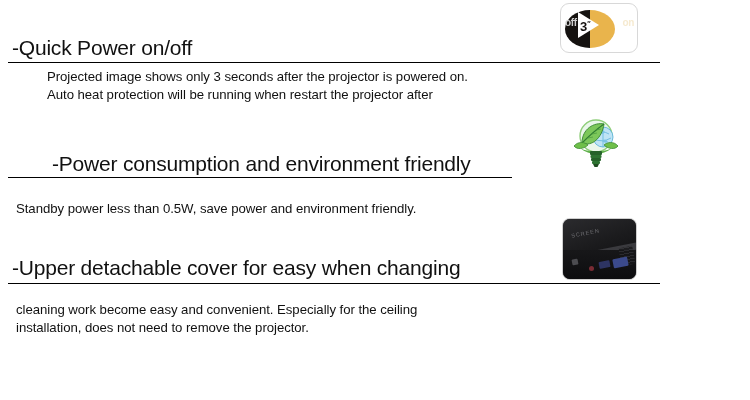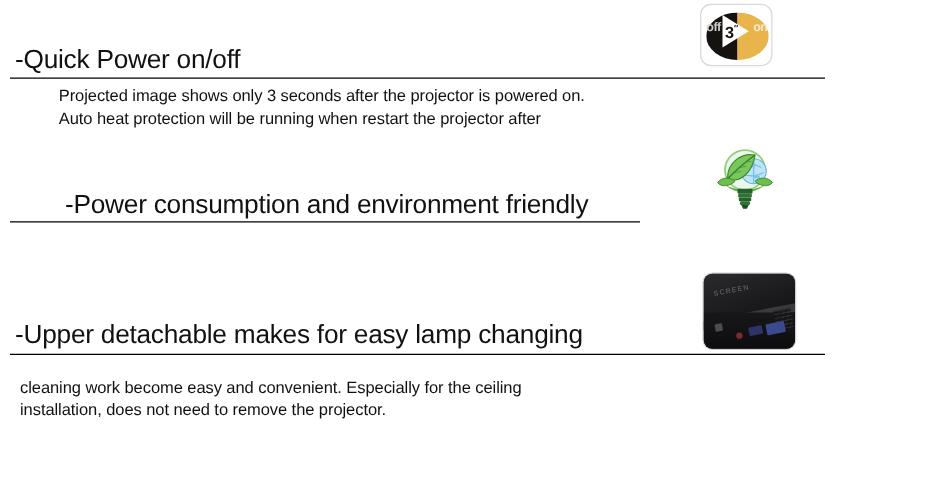--- a/index.html
+++ b/index.html
@@ -66,21 +66,21 @@
   #rule-3 { left: 8px; top: 283px; width: 652px; }
   #para-upper-cover { left: 16px; top: 301px; }
 
   
 
   
   #img-quick-power {
     position: absolute;
     left: 560px;
     top: 3px;
-    width: 58px;
+    width: 78px;
     height: 50px;
     background: #ffffff;
     border: 1px solid #d8d8d8;
     border-radius: 9px;
     box-sizing: border-box;
     overflow: hidden;
   }
   #img-quick-power .oval-wrap {
     position: absolute;
     left: 4px;
@@ -253,20 +253,23 @@
     <div class="lbl-off">off</div>
     <div class="lbl-on">on</div>
     <div class="play-tri"></div>
     <div class="secs"><span>3</span><sup>″</sup></div>
   </div>
 
   <div class="section-heading" id="heading-power-consumption">-Power consumption and environment friendly</div>
 
   <div class="rule" id="rule-2"></div>
 
+  <div class="body-text" id="para-power-consumption">
+    <span class="ln">Standby power less than 0.5W, save power and environment friendly.</span>
+  </div>
 
   <div id="img-eco-bulb">
     <svg viewBox="0 0 48 54" width="48" height="54">
 
       <circle cx="24" cy="20" r="16" fill="#eaf7ea" stroke="#8fce7a" stroke-width="1.4"></circle>
 
       <circle cx="31" cy="21" r="10" fill="#bfe4f5" stroke="#5fb4dd" stroke-width="0.9"></circle>
       <path d="M23 17 q7 -3 14 1 M22 23 q8 4 17 -1 M31 11 v20" stroke="#5fb4dd" stroke-width="0.8" fill="none"></path>
       <path d="M27 15 q4 -2 6 1 q-2 3 -6 2 z" fill="#7bc3e6"></path>
       <path d="M30 24 q5 -1 6 2 q-3 2 -6 -1 z" fill="#7bc3e6"></path>
@@ -281,21 +284,21 @@
       <path d="M8 32 C18 37 30 37 40 32 C30 40 18 40 8 32 Z" fill="#5fb04a"></path>
 
       <rect x="18" y="35" width="12" height="4" rx="1" fill="#25622a"></rect>
       <rect x="18.5" y="39" width="11" height="3" rx="1" fill="#2d7332"></rect>
       <rect x="19" y="42" width="10" height="3" rx="1" fill="#25622a"></rect>
       <rect x="20" y="45" width="8" height="3" rx="1" fill="#2d7332"></rect>
       <path d="M21 48 h6 l-1.5 3 h-3 z" fill="#1f4d21"></path>
     </svg>
   </div>
 
-  <div class="section-heading" id="heading-upper-cover">-Upper detachable makes for easy lamp changing</div>
+  <div class="section-heading" id="heading-upper-cover">-Upper detachable cover for easy when changing</div>
 
   <div class="rule" id="rule-3"></div>
 
   <div class="body-text" id="para-upper-cover">
     <span class="ln">cleaning work become easy and convenient. Especially for the ceiling</span>
     <span class="ln">installation, does not need to remove the projector.</span>
   </div>
 
   <div id="img-projector">
     <div class="top-face"></div>

